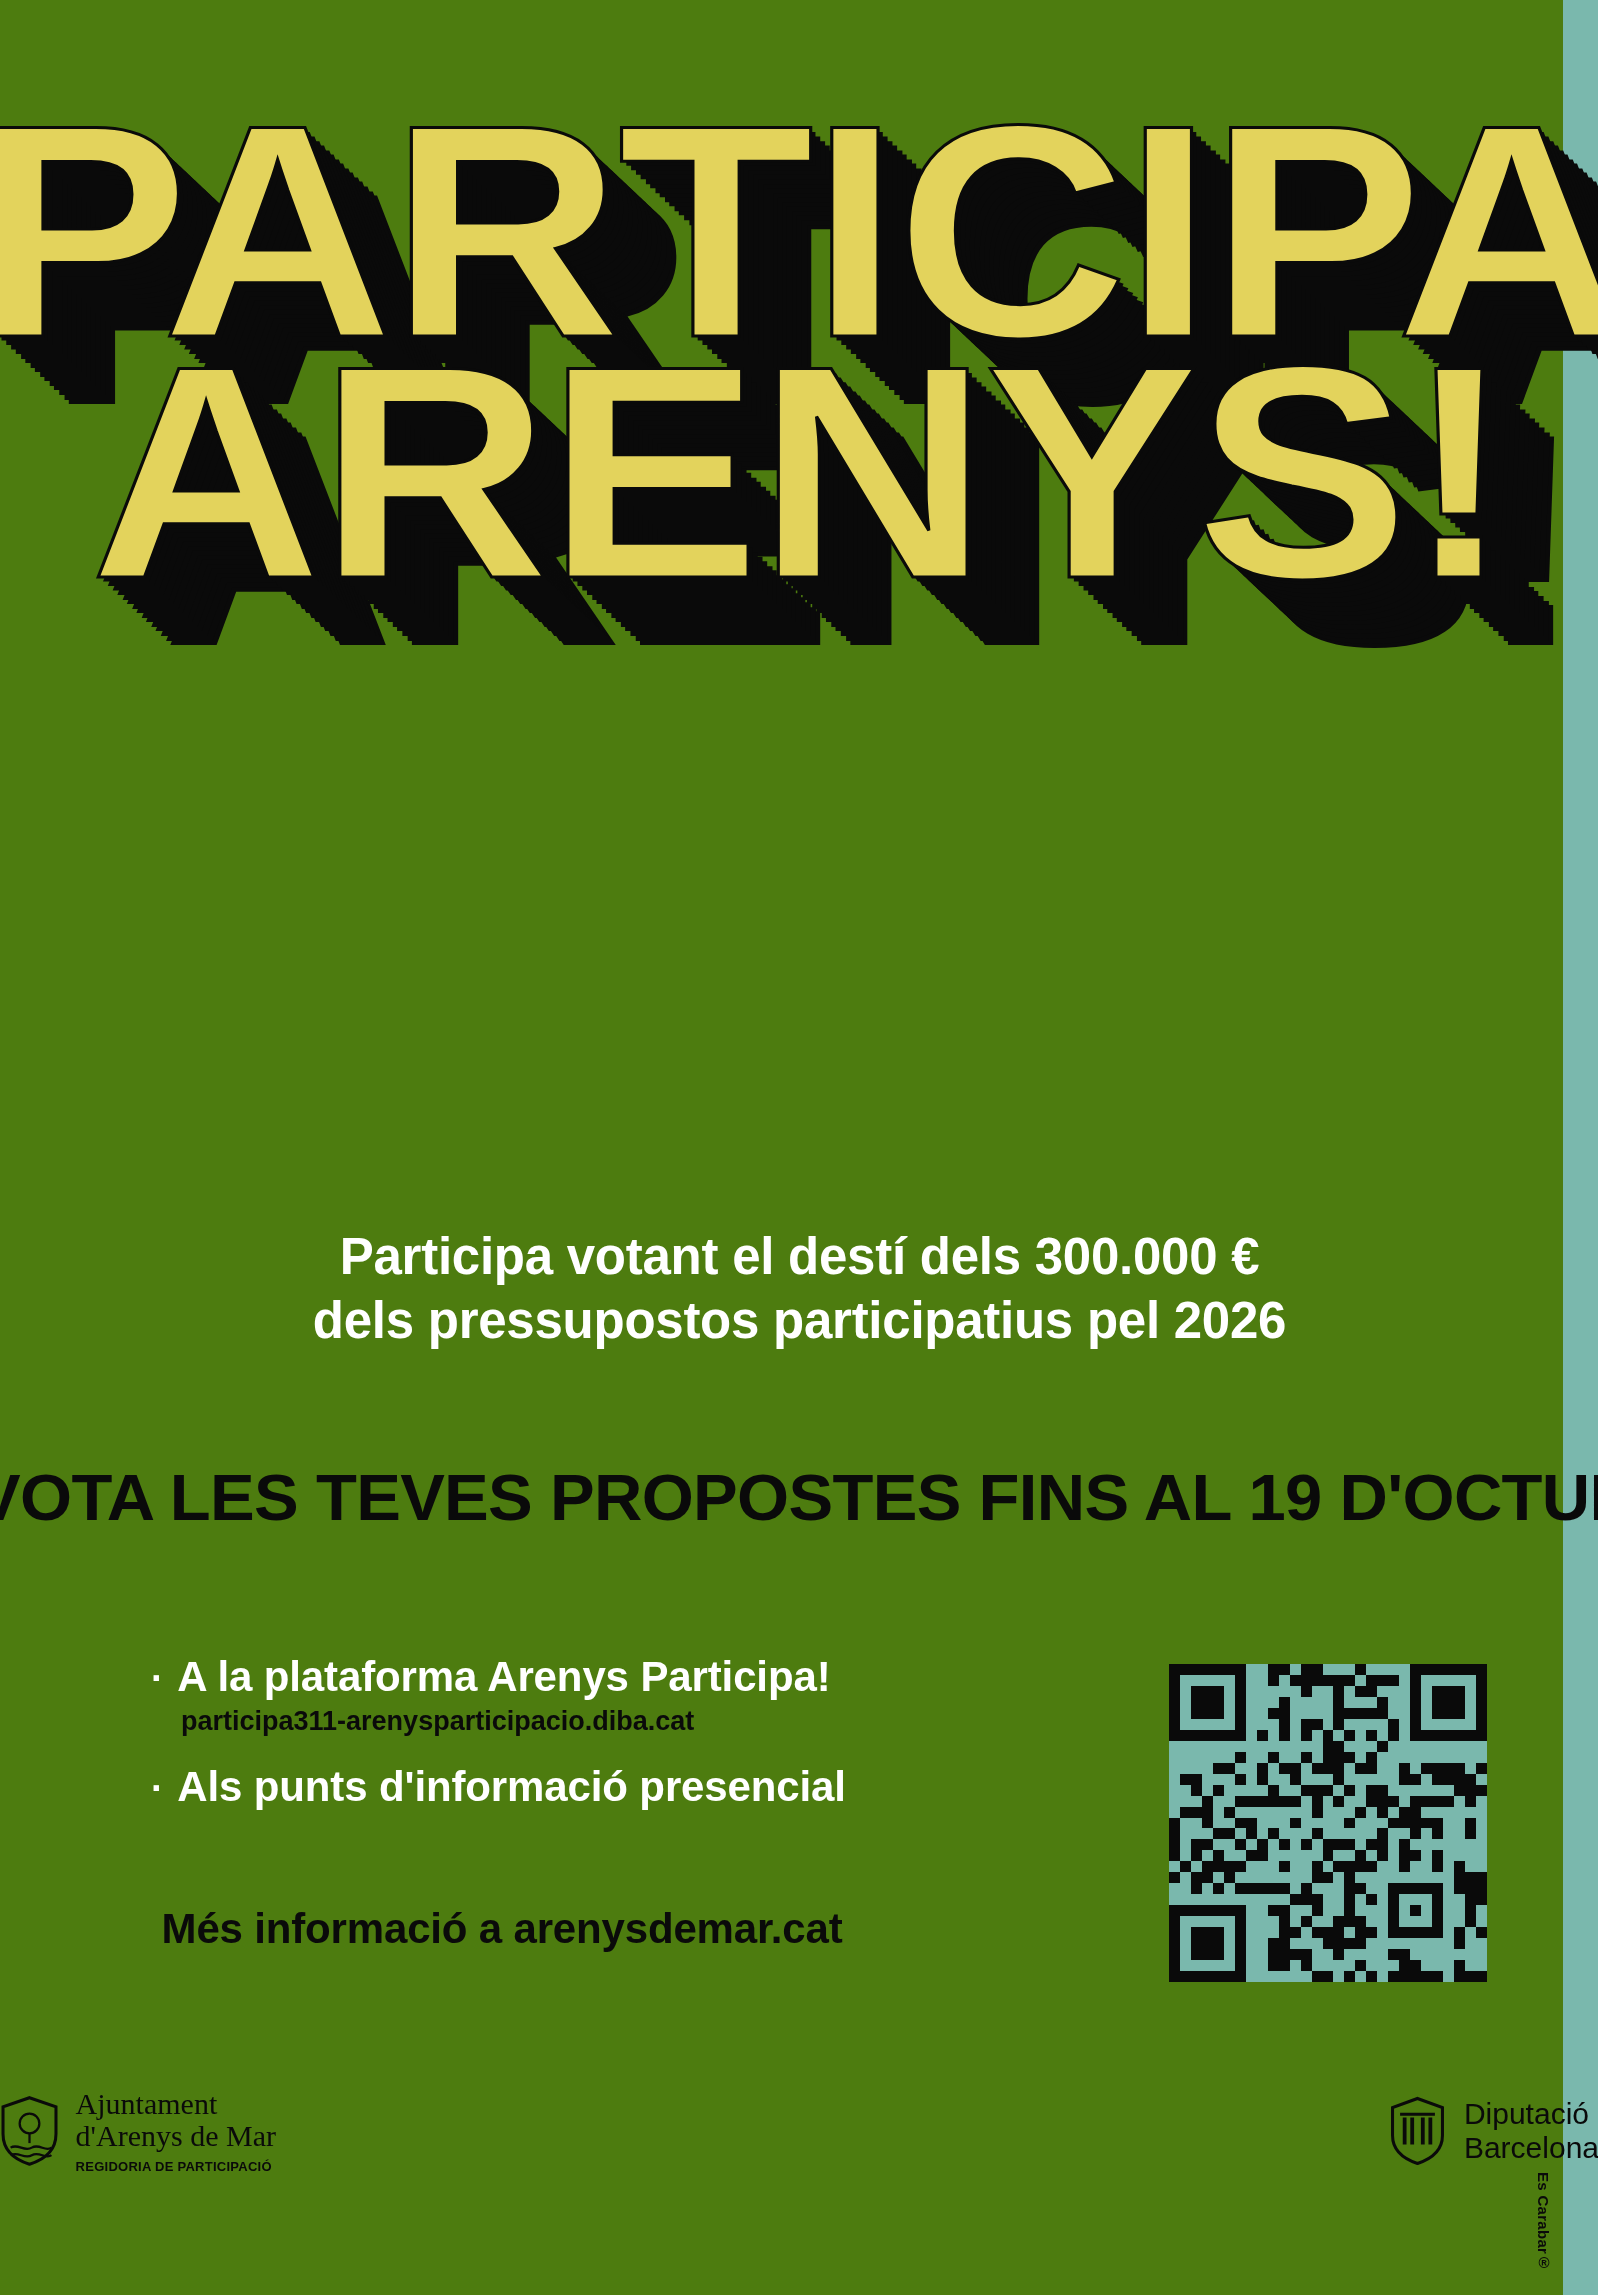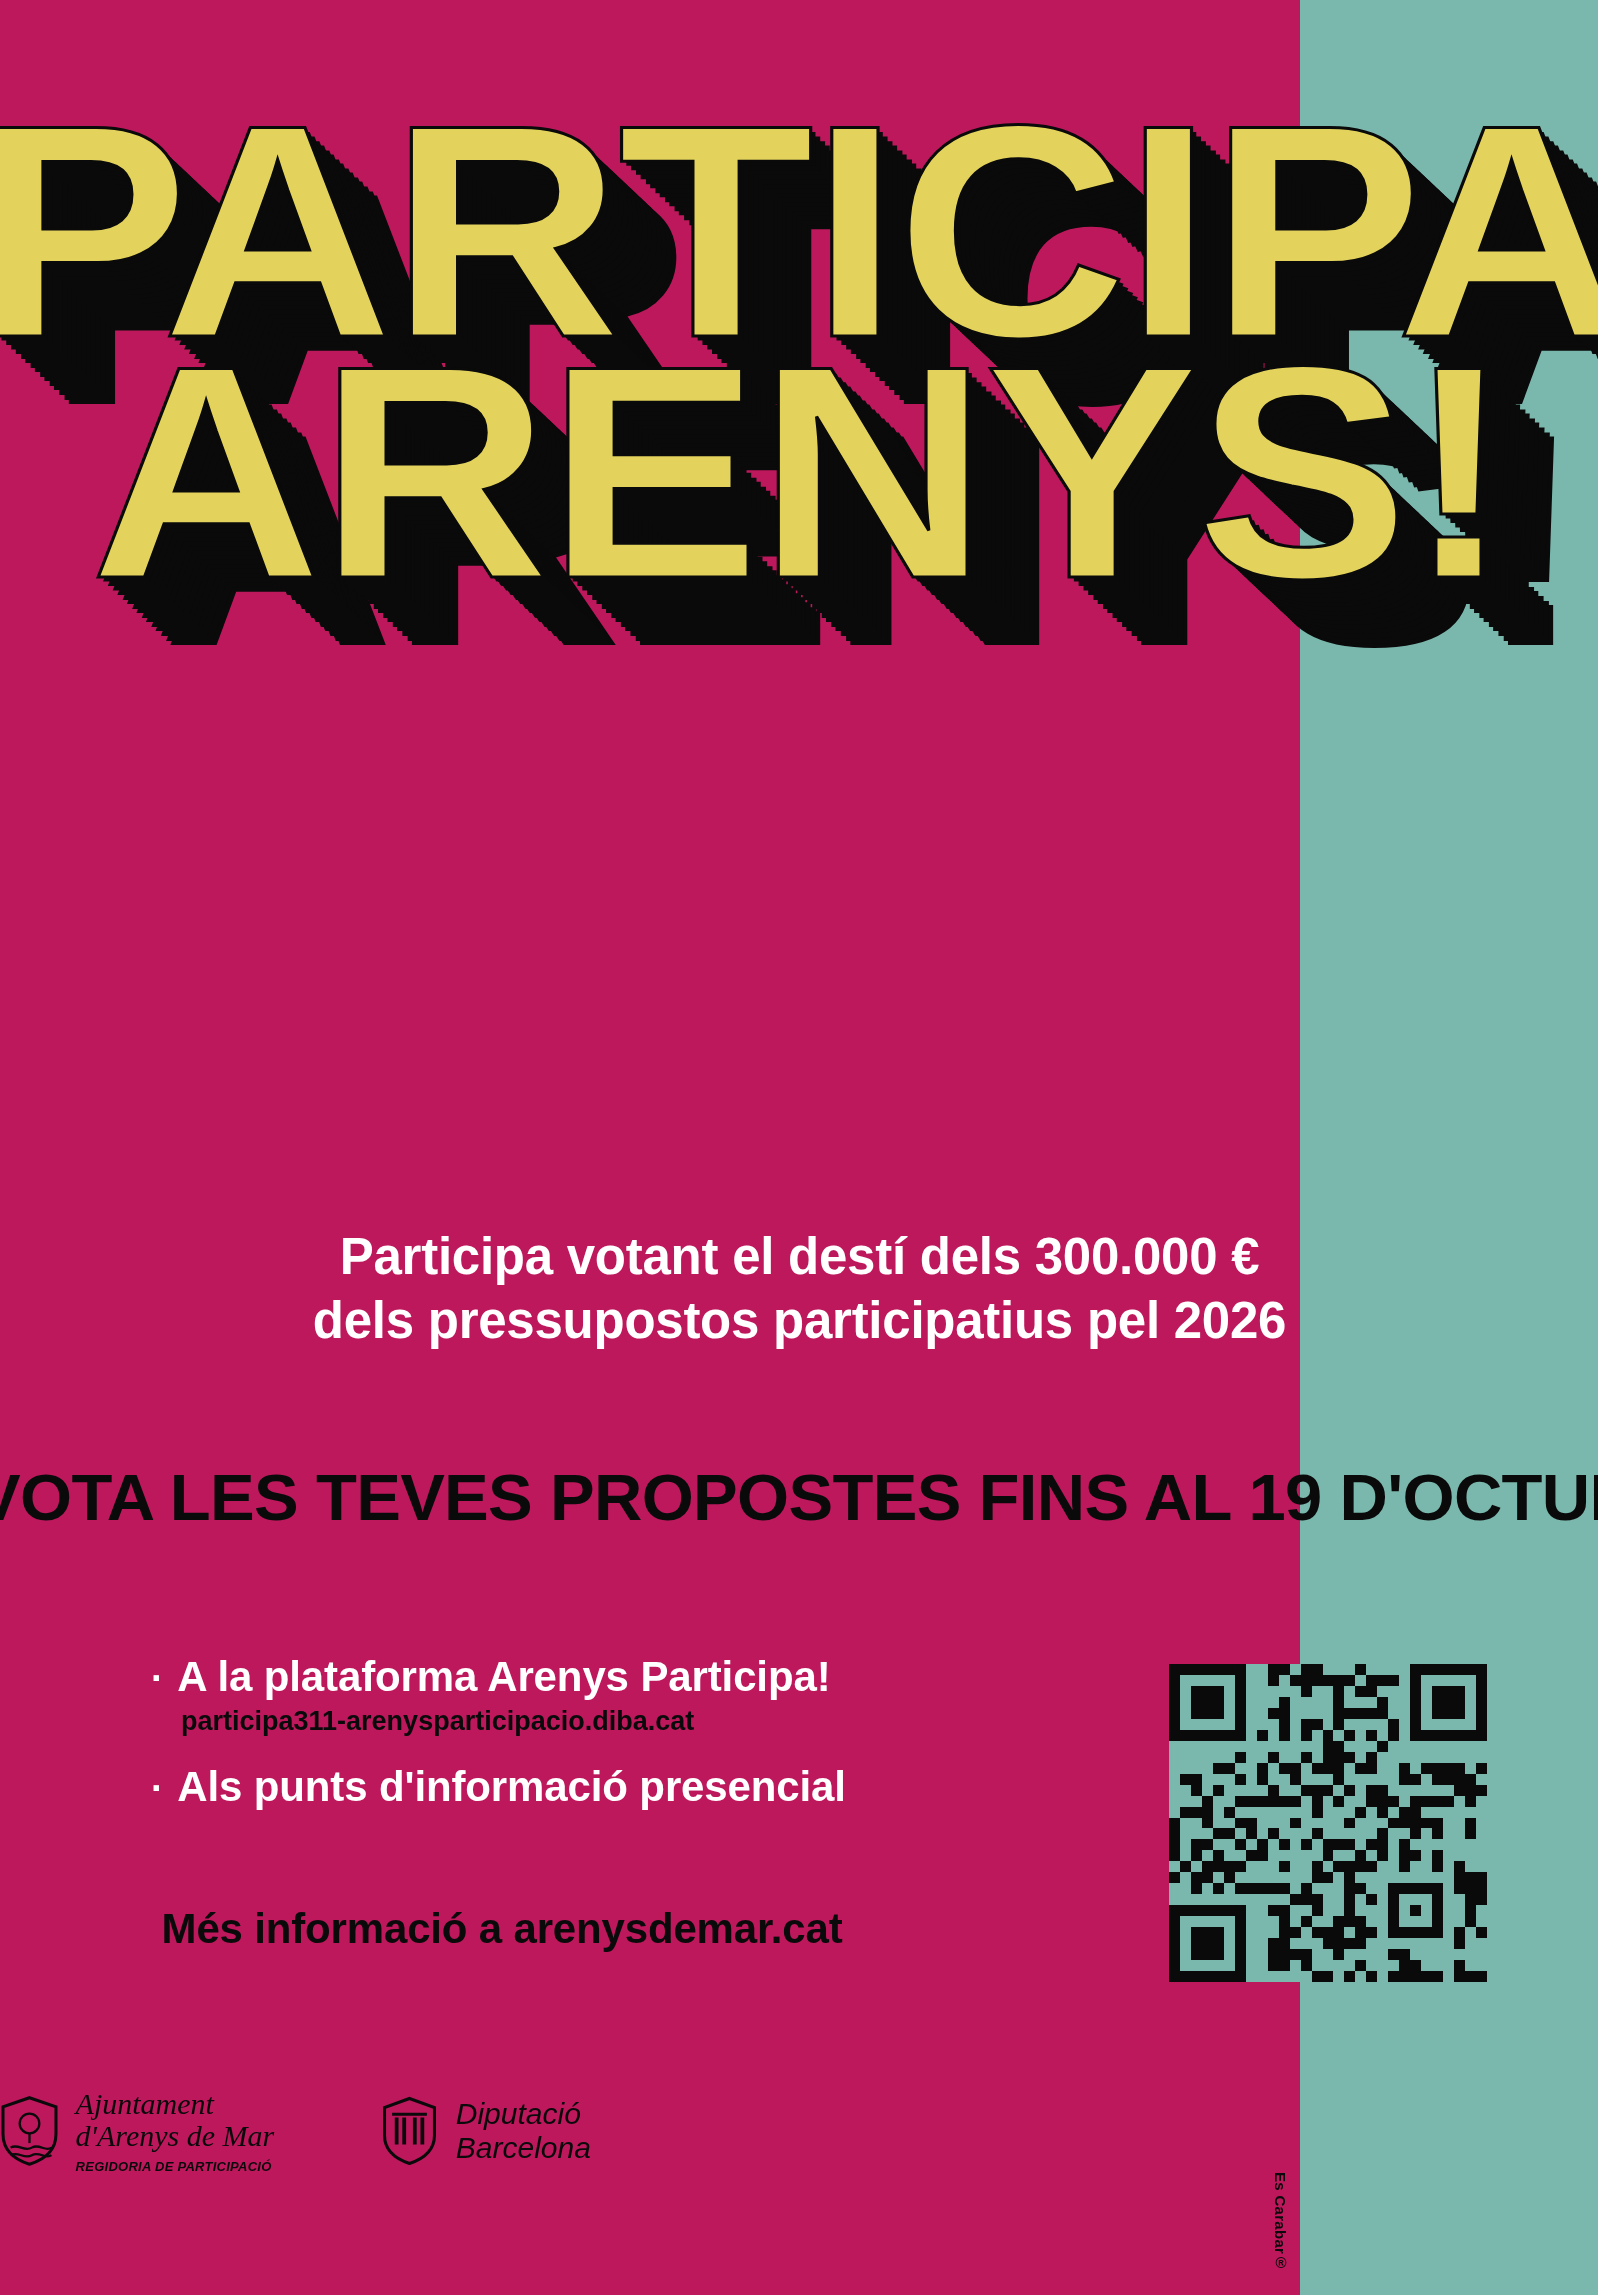--- a/index.html
+++ b/index.html
@@ -10,23 +10,23 @@
     width: 1599px;
     height: 2295px;
     background: #7ab8ad;
     font-family: "Liberation Sans", sans-serif;
     overflow: hidden;
     position: relative;
   }
 
   .poster {
     position: relative;
-    width: 1300px;
+    width: 1563px;
     height: 2295px;
-    background: #be185d;
+    background: #4d7c0f;
   }
 
   
   .headline-block {
     position: absolute;
     top: 113px;
     left: 0;
     width: 1599px;
     text-align: center;
   }
@@ -158,24 +158,23 @@
   .qr-on { background: #0a0a0a; }
   .qr-off { background: transparent; }
 
   
   .footer {
     position: absolute;
     top: 2088px;
     left: 0;
     width: 1599px;
     display: flex;
-    justify-content: flex-start;
+    justify-content: space-between;
     align-items: center;
     gap: 106px;
-    font-style: italic;
   }
   .logo-unit {
     display: flex;
     align-items: center;
     gap: 16.6px;
   }
   .crest {
     width: 59px;
     height: 70px;
     flex: none;

